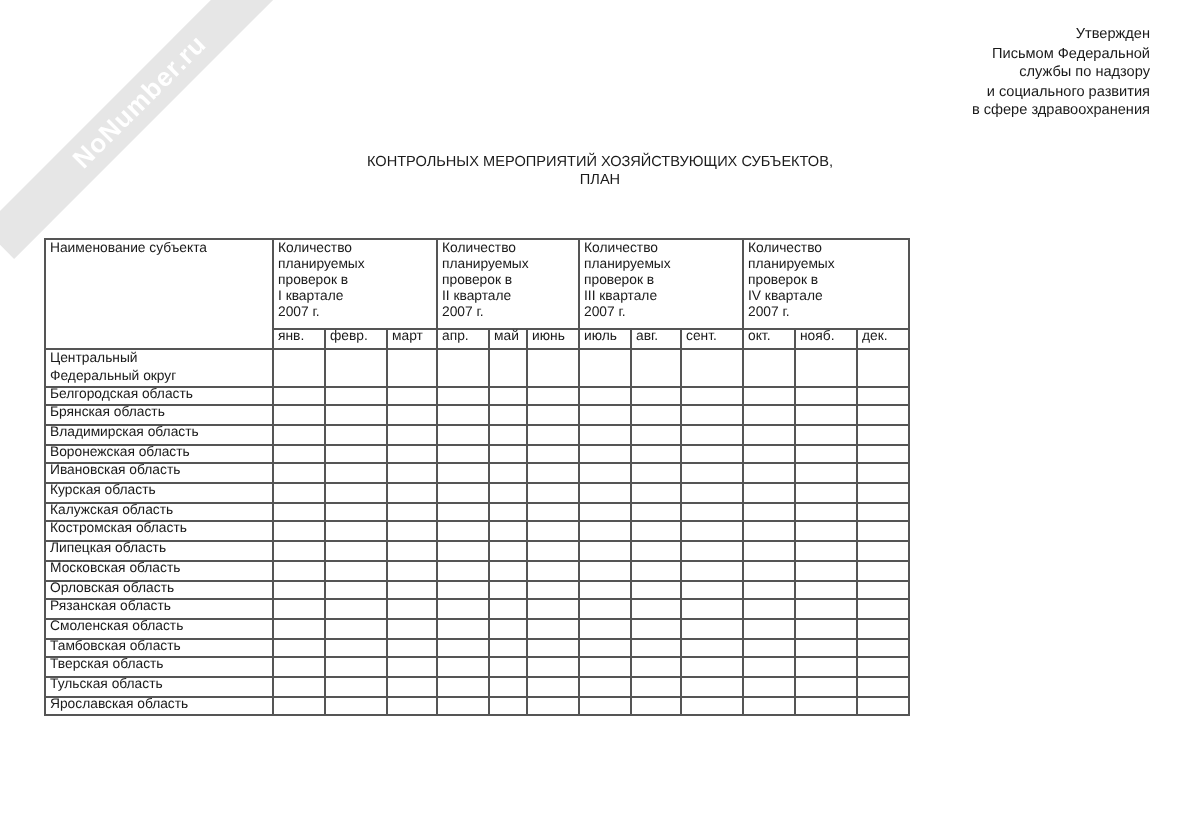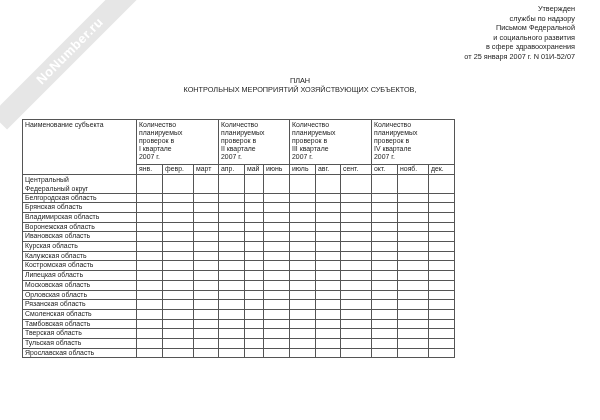--- a/index.html
+++ b/index.html
@@ -2,47 +2,46 @@
 <html><head>
 <meta charset="utf-8">
 <style>
   html, body { margin:0; padding:0; }
   body { width:600px; height:420px; background:#ffffff; position:relative; overflow:hidden;
          font-family:"Liberation Sans", sans-serif; color:#1a1a1a; }
   .watermark { position:absolute; left:-30px; top:40px; width:200px; height:22px;
                background:#e6e6e6; transform:rotate(-45deg); transform-origin:center;
                color:#ffffff; font-weight:bold; font-size:13px; text-align:center; line-height:22px;
                letter-spacing:0.5px; }
-  .approval { position:absolute; right:25px; top:4px; text-align:right; font-size:7.3px; line-height:9.5px; }
+  .approval { position:absolute; right:25px; top:12px; text-align:right; font-size:7.3px; line-height:9.5px; }
   .title { position:absolute; left:150px; width:300px; top:76px; text-align:center; font-size:7.3px; line-height:9.3px; }
   table.plan { position:absolute; left:22px; top:119px; border-collapse:collapse; font-size:6.9px; }
   table.plan td { border:1px solid #555; padding:0 2px; vertical-align:top; line-height:8px; }
   table.plan td.hdr { height:43px; padding-top:1px; }
   table.plan td.mon { height:8.5px; line-height:8.5px; }
   table.plan td.rowname { height:8.7px; line-height:8.7px; white-space:nowrap; }
   table.plan td.rowname2 { height:18px; line-height:9px; }
   table.plan { border:1.4px solid #888; }
 </style>
 </head>
 <body>
 
 <div class="watermark">NoNumber.ru</div>
 
 <div class="approval">
   <div>Утвержден</div>
+  <div>Письмом Федеральной</div>
   <div>службы по надзору</div>
-  <div>Письмом Федеральной</div>
   <div>и социального развития</div>
   <div>в сфере здравоохранения</div>
-  <div>от 25 января 2007 г. N 01И-52/07</div>
 </div>
 
 <div class="title">
+  <div>КОНТРОЛЬНЫХ МЕРОПРИЯТИЙ ХОЗЯЙСТВУЮЩИХ СУБЪЕКТОВ,</div>
   <div>ПЛАН</div>
-  <div>КОНТРОЛЬНЫХ МЕРОПРИЯТИЙ ХОЗЯЙСТВУЮЩИХ СУБЪЕКТОВ,</div>
 </div>
 
 <table class="plan">
   <colgroup>
     <col style="width:114px">
     <col style="width:26px">
       <col style="width:31px">
       <col style="width:25px">
     <col style="width:26px">
       <col style="width:19px">

